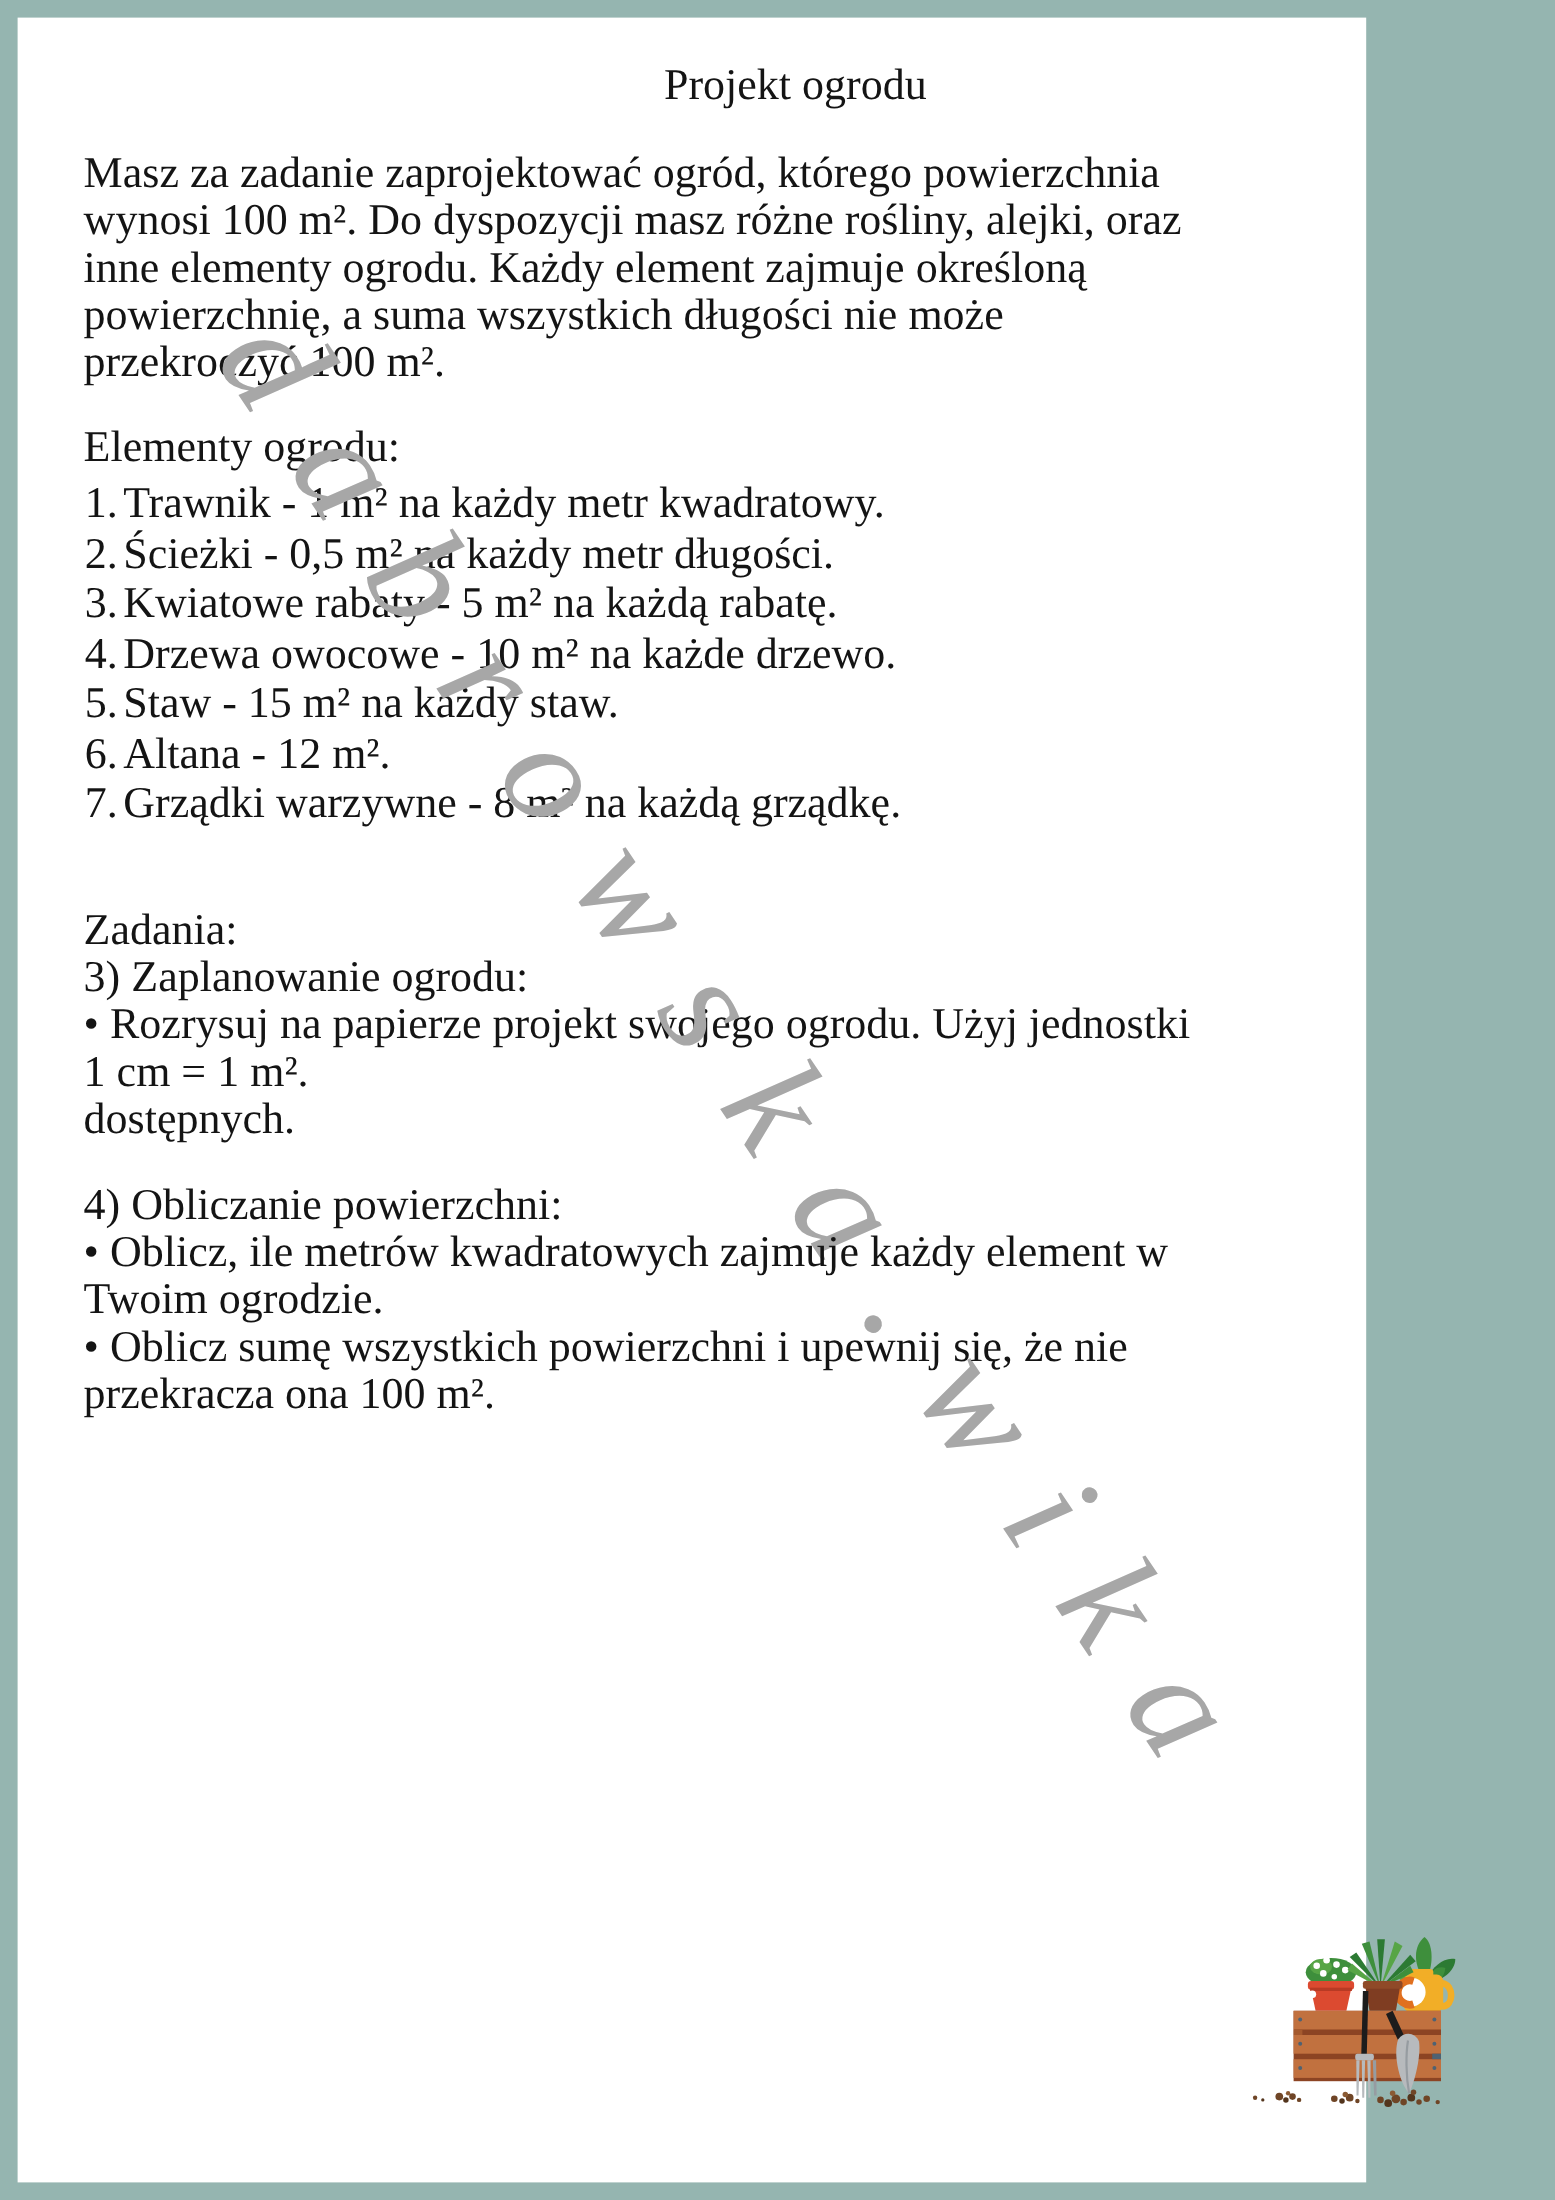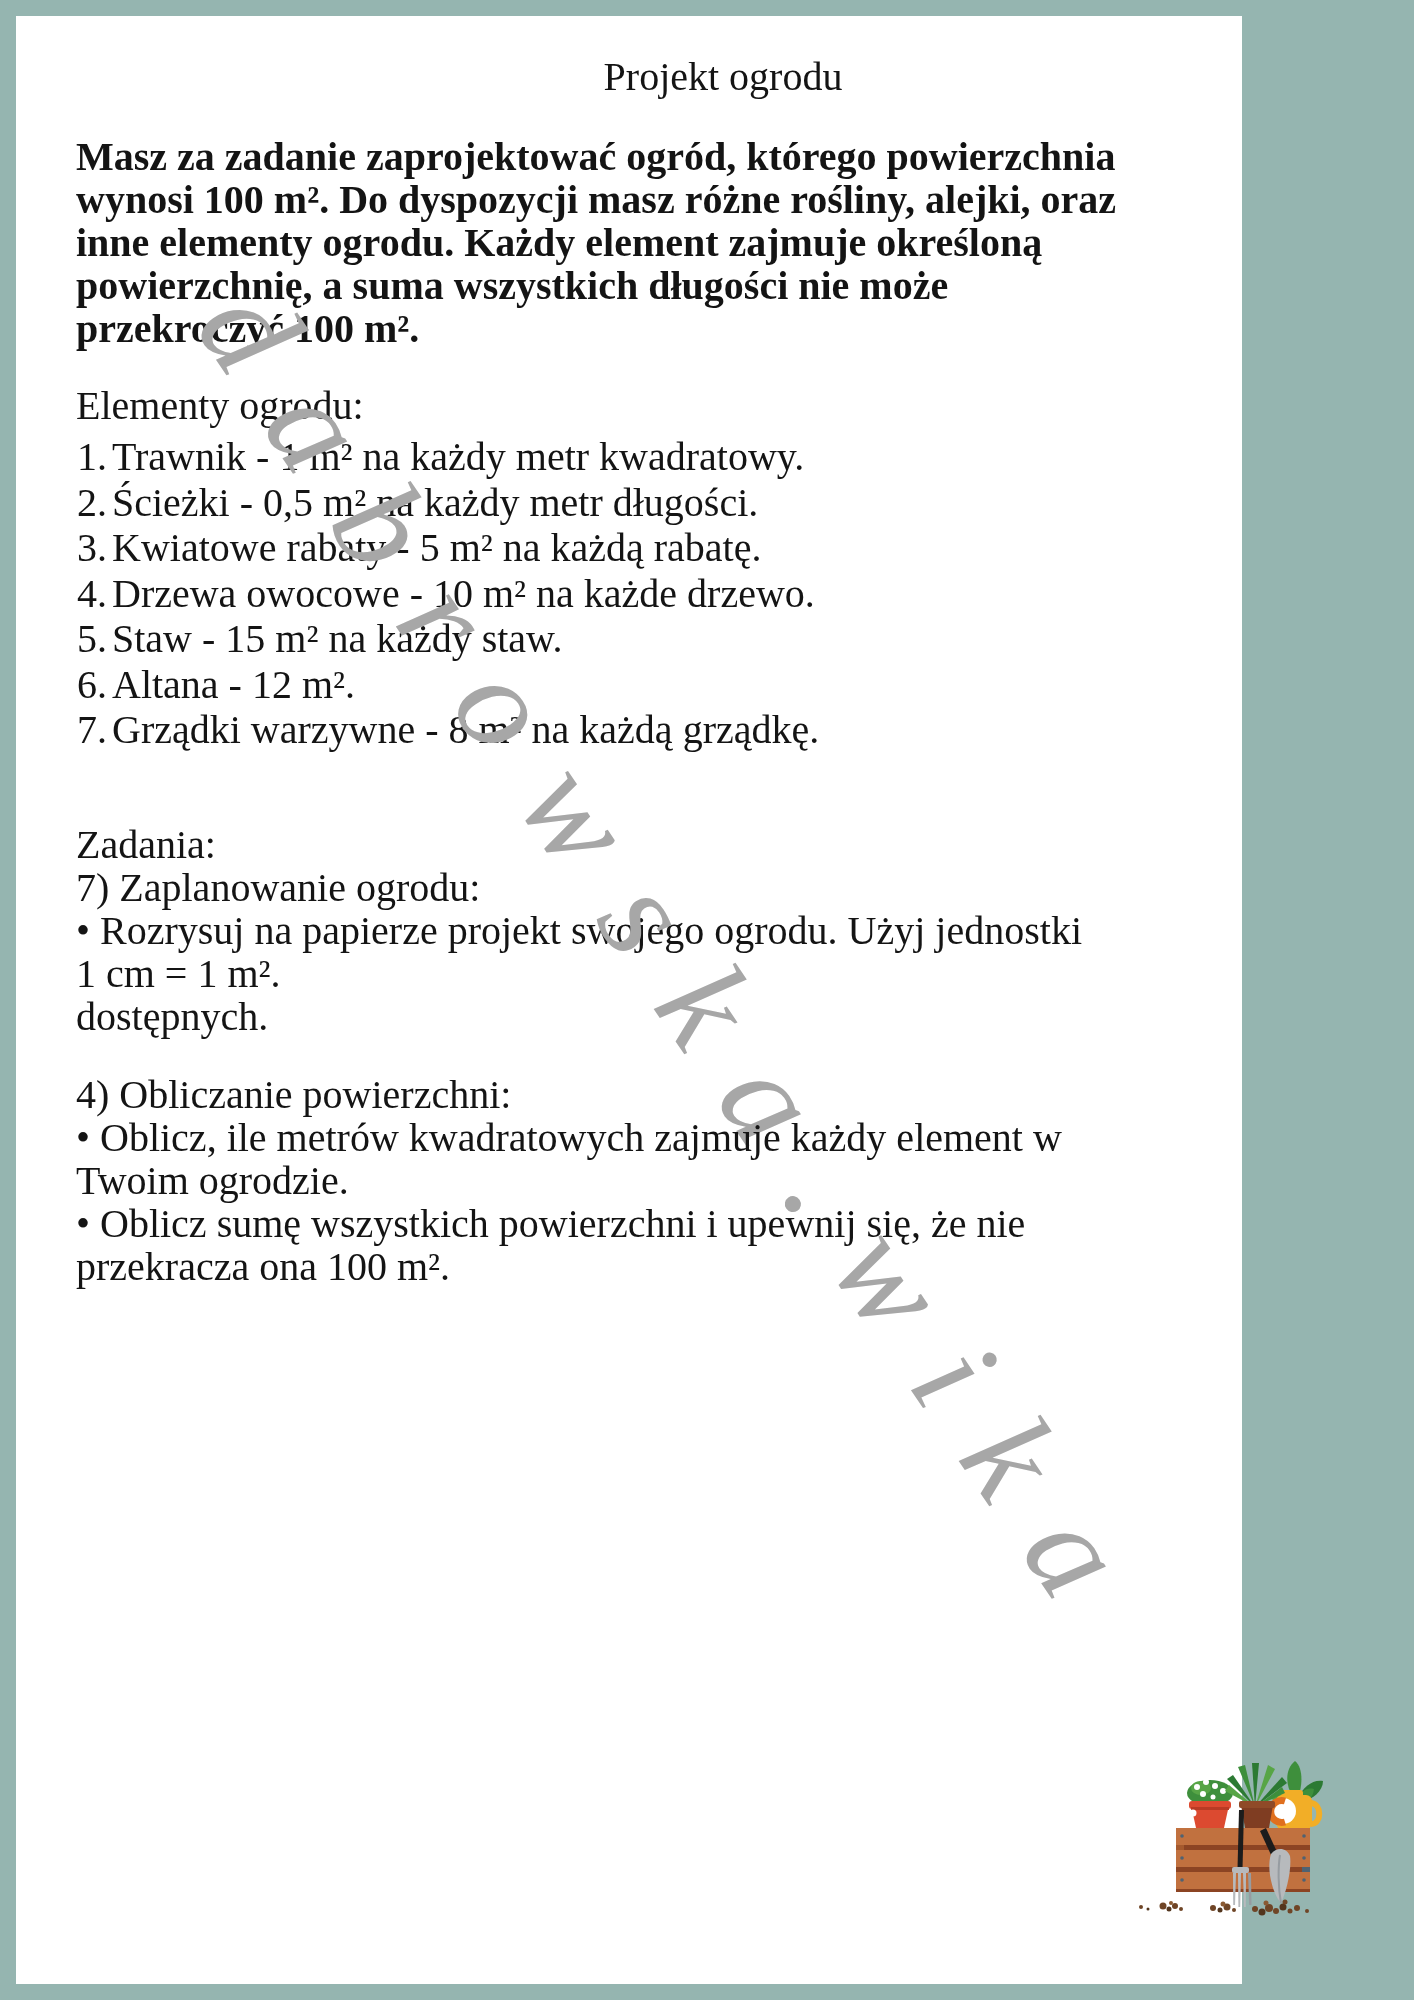--- a/index.html
+++ b/index.html
@@ -14,21 +14,21 @@
     background:#ffffff;
   }
   .content{
     position:absolute;left:60px;top:0;width:1294px;
     font-size:40px;
   }
   .title{
     margin:39px 0 0 0;text-align:center;line-height:44px;font-weight:normal;font-size:40px;
   }
   .intro{margin-top:36px;}
-  .intro .line{line-height:43px;font-weight:bold;}
+  .intro .line{line-height:43px;}
   .elements-heading{margin-top:34px;line-height:43px;}
   .list{margin-top:7px;}
   .li{position:relative;padding-left:36px;line-height:45.5px;}
   .li .num{position:absolute;left:1px;top:0;}
   .tasks1{margin-top:70px;}
   .tasks1 .line, .tasks2 .line{line-height:43px;}
   .tasks2{margin-top:35px;position:relative;z-index:10;}
   .watermark{
     position:absolute;left:661px;top:946px;
     transform:translate(-50%,-50%) rotate(56deg);
@@ -67,21 +67,21 @@
       <div class="li"><span class="num">2.</span><span>Ścieżki - 0,5 m² na każdy metr długości.</span></div>
       <div class="li"><span class="num">3.</span><span>Kwiatowe rabaty - 5 m² na każdą rabatę.</span></div>
       <div class="li"><span class="num">4.</span><span>Drzewa owocowe - 10 m² na każde drzewo.</span></div>
       <div class="li"><span class="num">5.</span><span>Staw - 15 m² na każdy staw.</span></div>
       <div class="li"><span class="num">6.</span><span>Altana - 12 m².</span></div>
       <div class="li"><span class="num">7.</span><span>Grządki warzywne - 8 m² na każdą grządkę.</span></div>
     </div>
 
     <div class="tasks1">
       <div class="line">Zadania:</div>
-      <div class="line">7) Zaplanowanie ogrodu:</div>
+      <div class="line">3) Zaplanowanie ogrodu:</div>
       <div class="line">• Rozrysuj na papierze projekt swojego ogrodu. Użyj jednostki</div>
       <div class="line">1 cm = 1 m².</div>
       <div class="line">dostępnych.</div>
     </div>
 
     <div class="tasks2">
       <div class="line">4) Obliczanie powierzchni:</div>
       <div class="line">• Oblicz, ile metrów kwadratowych zajmuje każdy element w</div>
       <div class="line">Twoim ogrodzie.</div>
       <div class="line">• Oblicz sumę wszystkich powierzchni i upewnij się, że nie</div>

